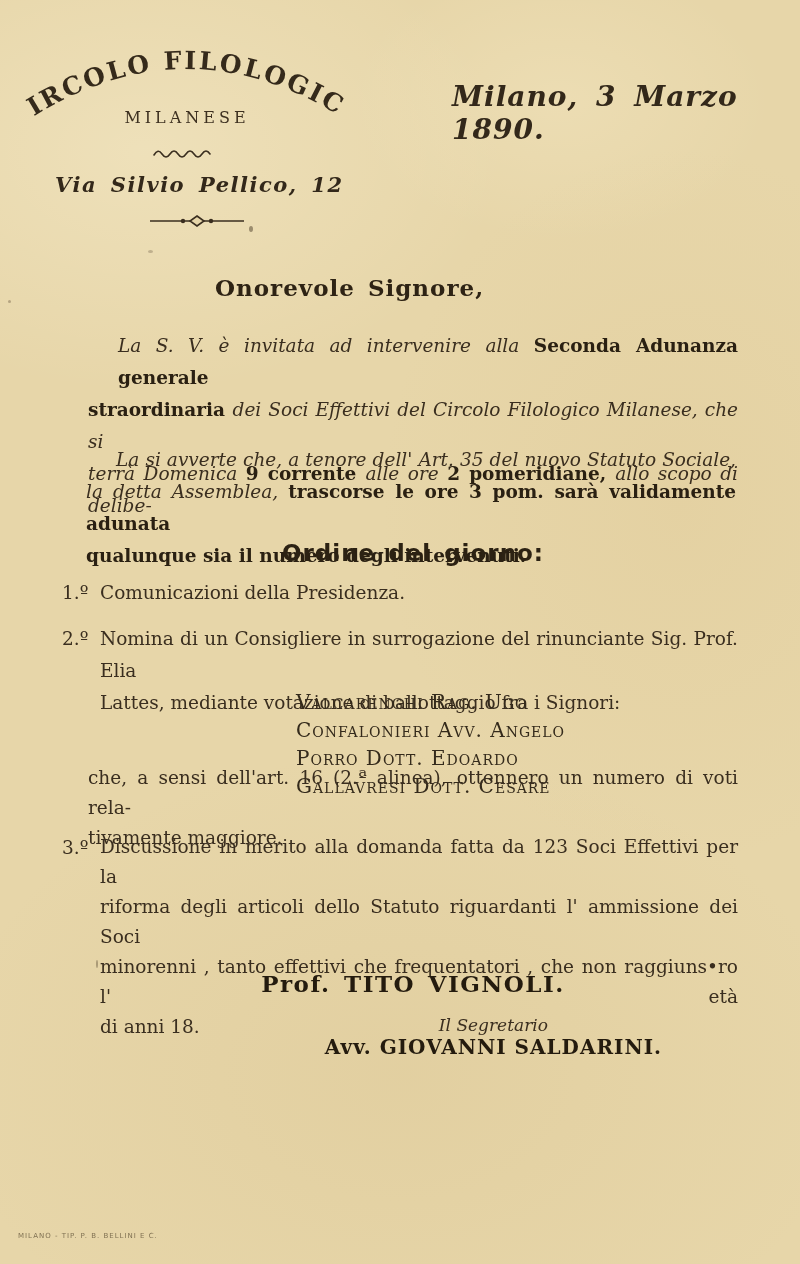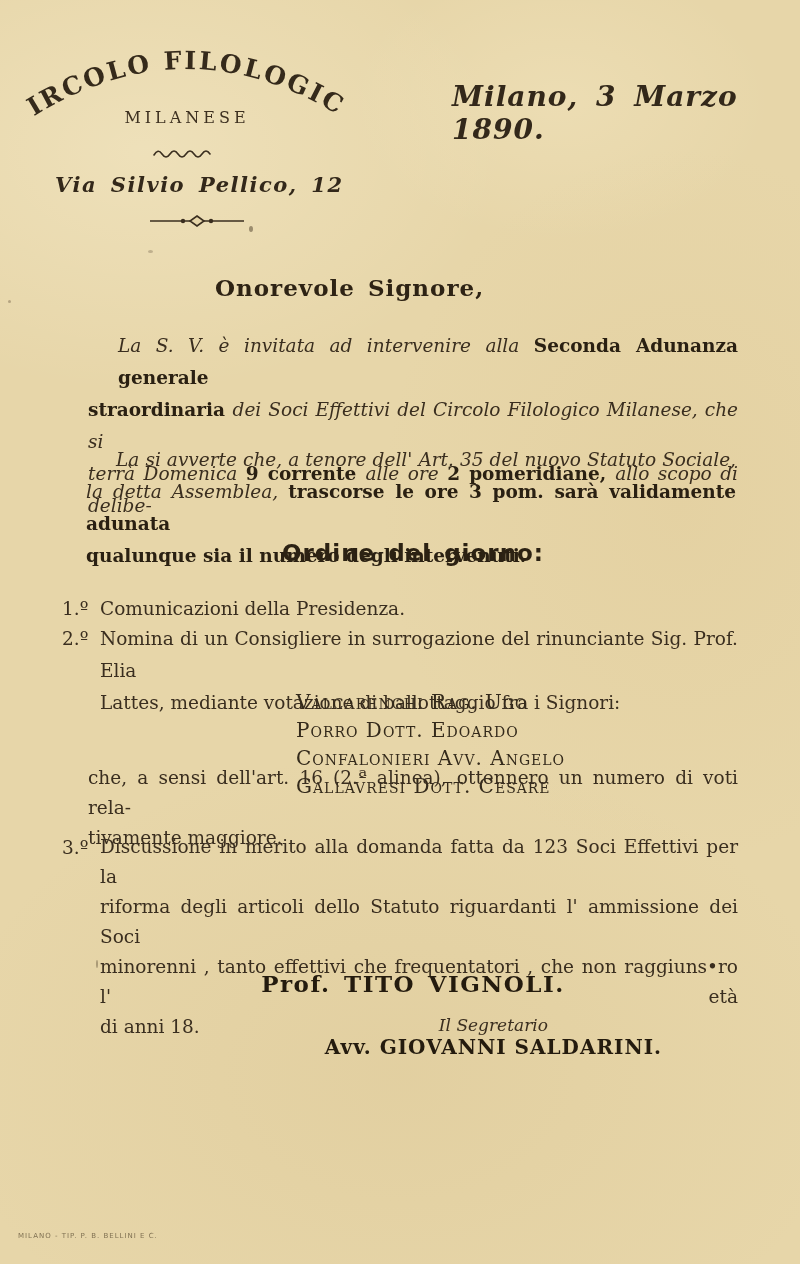--- a/index.html
+++ b/index.html
@@ -57,21 +57,21 @@
     font-family:"DejaVu Sans", sans-serif;
     font-weight:bold;font-size:23px;letter-spacing:1px;word-spacing:4px;
     color:#2c2213;
   }
   .item{position:absolute;left:62px;width:678px;}
   .item-num{
     position:absolute;left:0;top:0;width:34px;
     font-size:18.5px;line-height:32px;color:#3a2e1f;
   }
   .item-body{margin-left:38px;width:638px;}
-  .item1{top:593px;}
+  .item1{top:577px;}
   .item2{top:623px;}
   .item3{top:832px;}
   .item3 .bline{line-height:30px;}
   .candidates{
     position:absolute;left:296px;top:688px;
   }
   .candidate{
     font-variant:small-caps;
     font-size:20px;line-height:28px;letter-spacing:1px;
     color:#342a1b;
@@ -165,22 +165,22 @@
   <div class="item item2">
     <div class="item-num">2.º</div>
     <div class="item-body">
       <div class="bline jline">Nomina di un Consigliere in surrogazione del rinunciante Sig. Prof. Elia</div>
       <div class="bline lline">Lattes, mediante votazione di ballottaggio fra i Signori:</div>
     </div>
   </div>
 
   <div class="candidates">
     <div class="candidate">Valcarenghi Rag. Ugo</div>
+    <div class="candidate">Confalonieri Avv. Angelo</div>
     <div class="candidate">Porro Dott. Edoardo</div>
-    <div class="candidate">Confalonieri Avv. Angelo</div>
     <div class="candidate">Gallavresi Dott. Cesare</div>
   </div>
 
   <div class="post-candidates">
     <div class="bline jline">che, a sensi dell'art. 16 (2.ª alinea), ottennero un numero di voti rela-</div>
     <div class="bline lline">tivamente maggiore.</div>
   </div>
 
   <div class="item item3">
     <div class="item-num">3.º</div>

